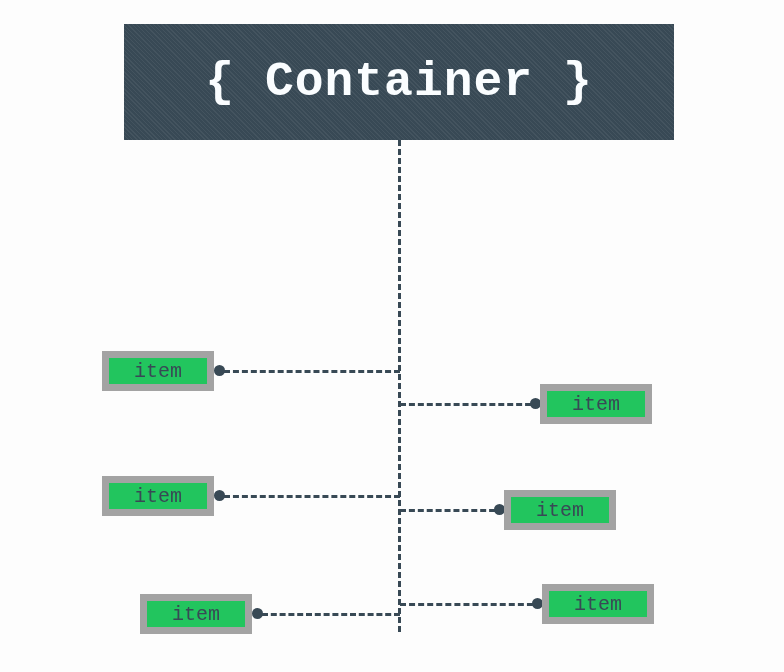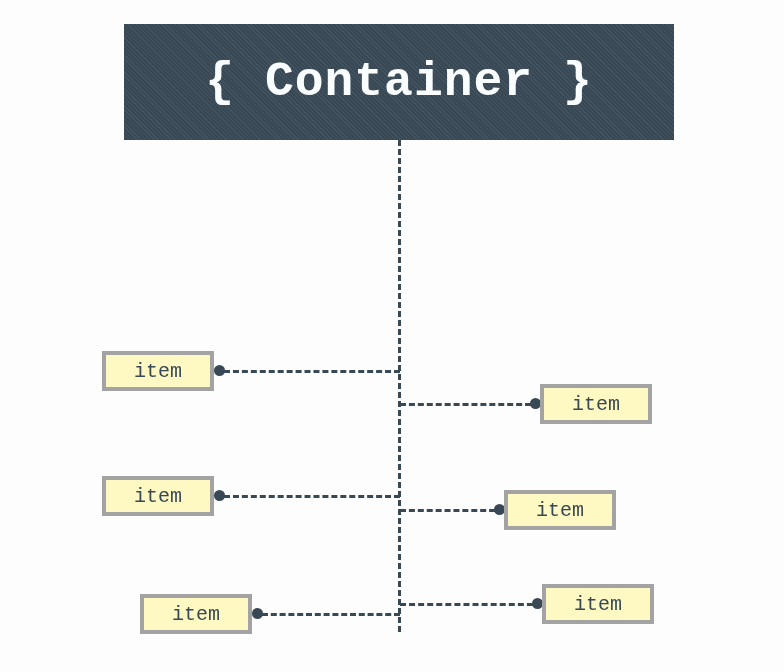--- a/index.html
+++ b/index.html
@@ -39,22 +39,22 @@
     left: 398px;
     top: 140px;
     width: 0;
     height: 492px;
     border-left: 3px dashed #384955;
   }
   .item-box {
     position: absolute;
     width: 112px;
     height: 40px;
-    border: 4px solid #a3a3a3;
-    background: #fef9c3;
+    border: 7px solid #a3a3a3;
+    background: #22c55e;
     display: flex;
     align-items: center;
     justify-content: center;
     font-size: 20px;
     color: #384955;
   }
   .hline {
     position: absolute;
     border-top: 3px dashed #384955;
     height: 0;

